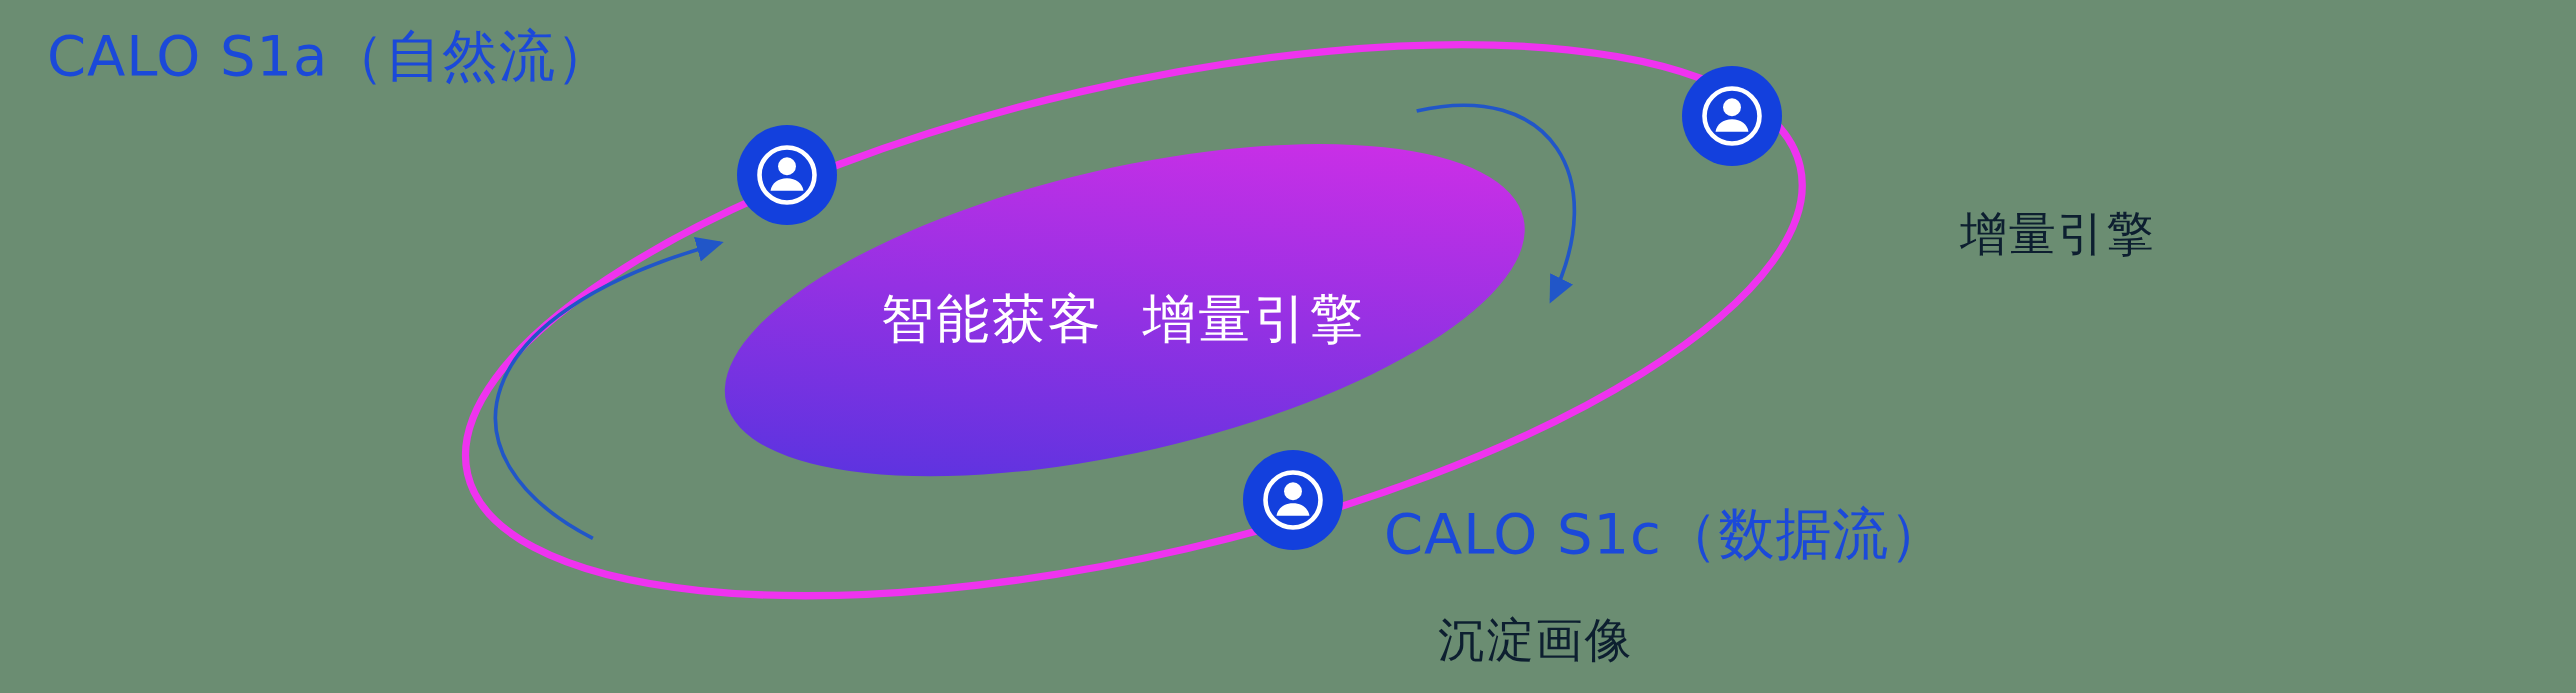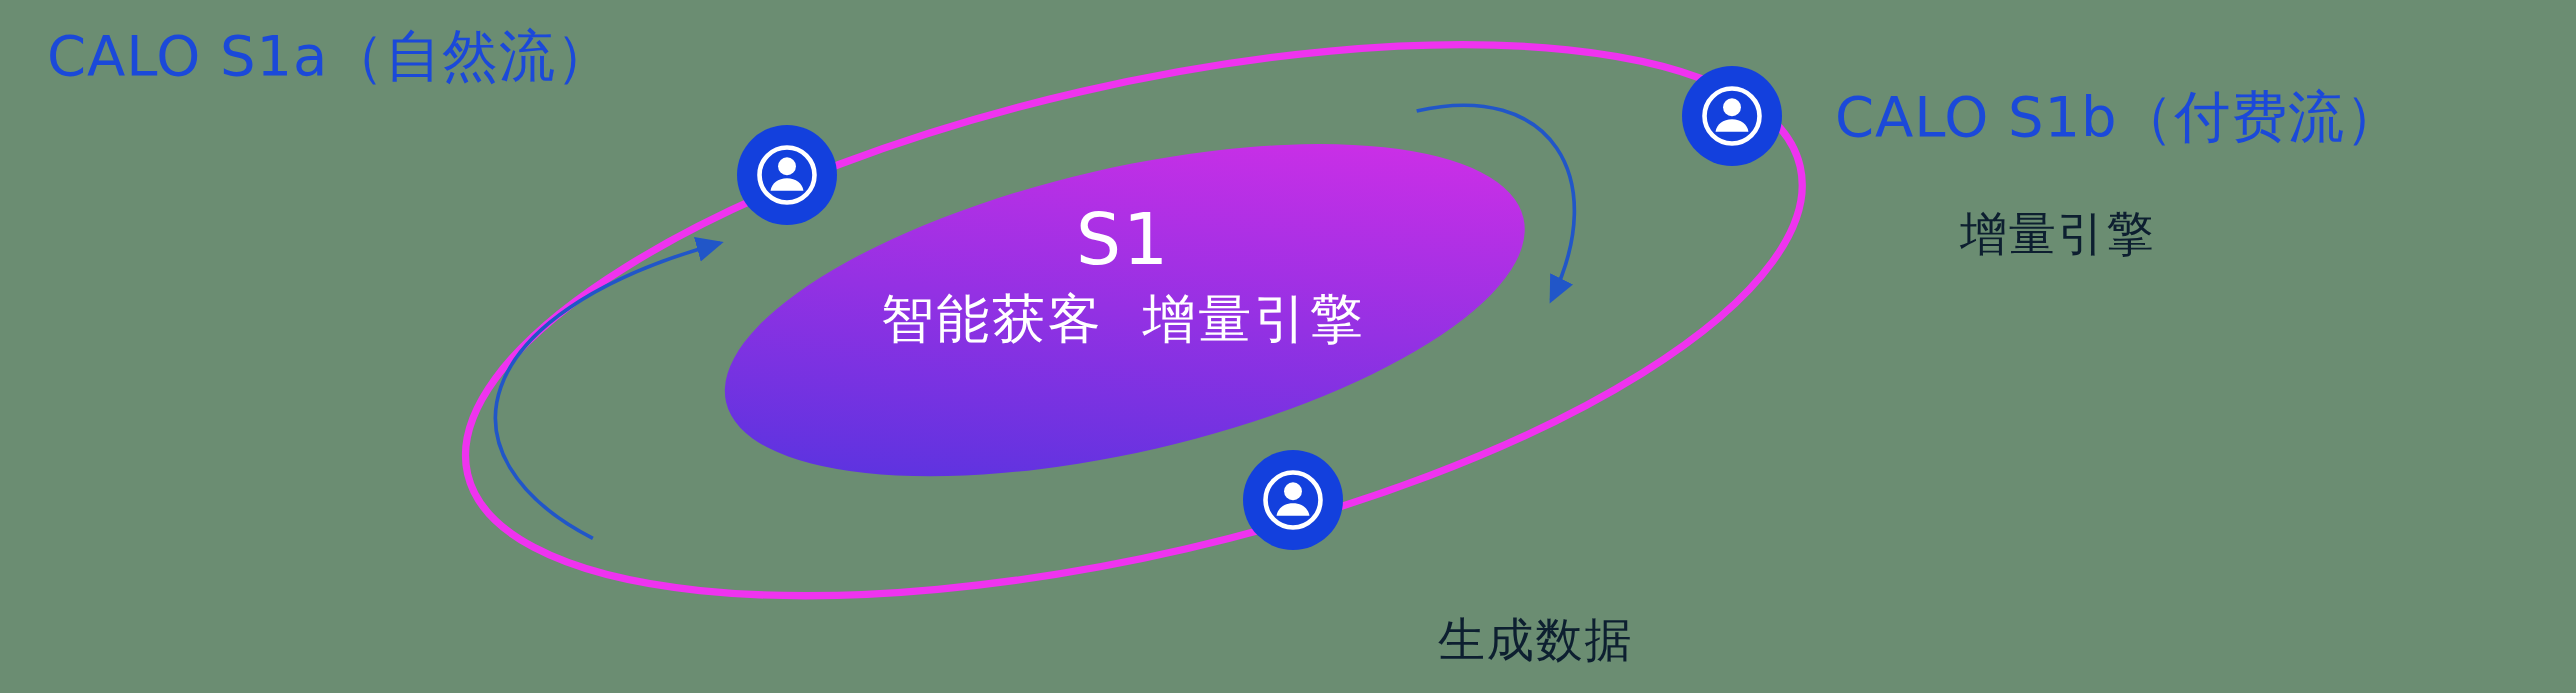--- a/index.html
+++ b/index.html
@@ -104,24 +104,23 @@
 
   <div class="node" style="left:1243px; top:450px">
     <svg viewBox="0 0 48 48">
       <circle cx="24" cy="24" r="24" fill="#1340dd"></circle>
       <circle cx="24" cy="24" r="13.2" fill="none" stroke="#ffffff" stroke-width="2.2"></circle>
       <circle cx="24" cy="19.8" r="4.3" fill="#ffffff"></circle>
       <path d="M24 25.6c-4.3 0-7.4 2.5-7.9 5.9h15.8c-.5-3.4-3.6-5.9-7.9-5.9z" fill="#ffffff"></path>
     </svg>
   </div>
 
-  <div class="center-title">S1</div>
   <div class="center-sub">智能获客  增量引擎</div>
 
   <div class="label blue" style="left:47px; top:23.6px">CALO S1a（自然流）</div>
 
-  <div class="label blue" style="left:1835px; top:85px">CALO S1b（付费流）</div>
   <div class="label dark" style="left:1960px; top:207px">增量引擎</div>
 
-  <div class="label dark" style="left:1438px; top:613px">生成数据</div>
+  <div class="label blue" style="left:1384px; top:502px">CALO S1c（数据流）</div>
+  <div class="label dark" style="left:1438px; top:613px">沉淀画像</div>
 
 </div>
 
 
 </body></html>

